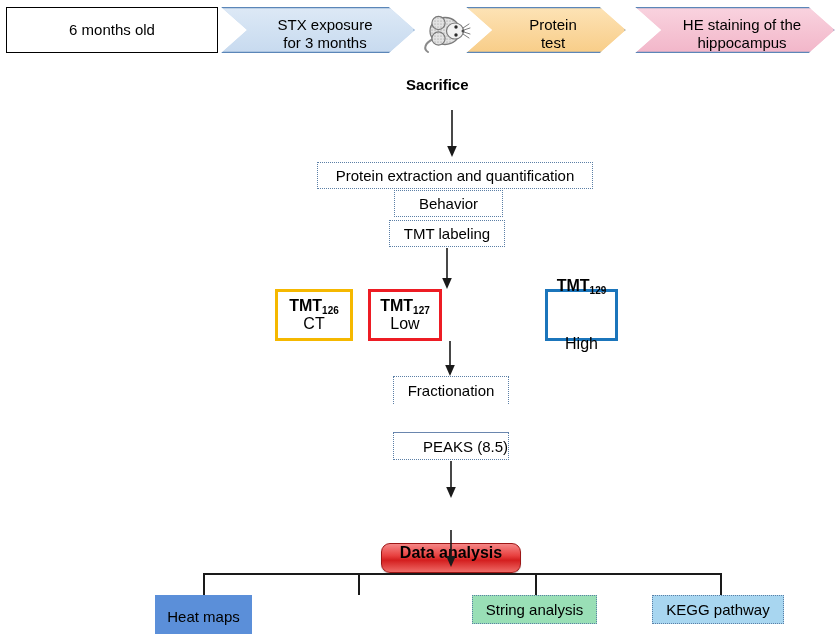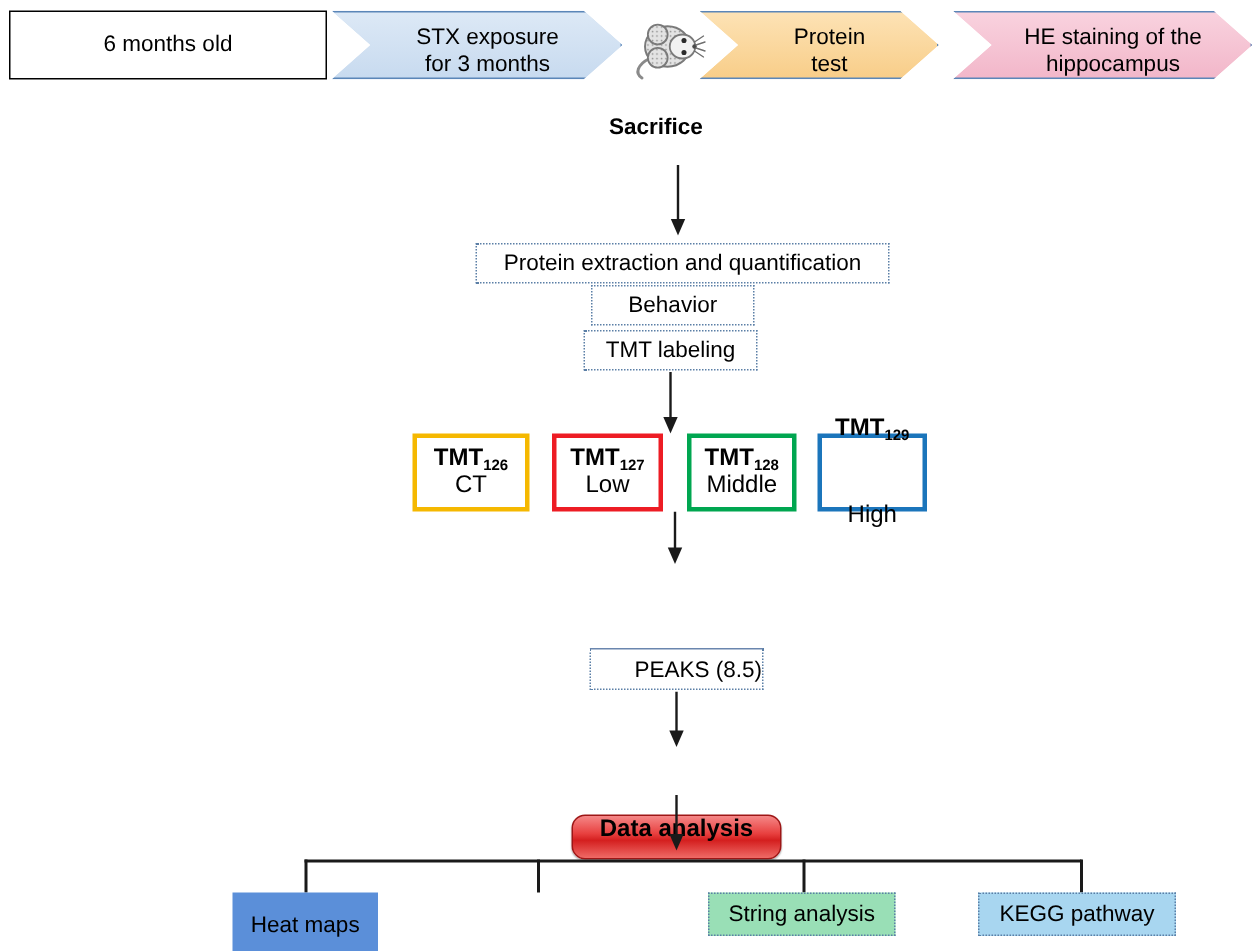--- a/index.html
+++ b/index.html
@@ -207,41 +207,38 @@
     <div>CT</div>
   </div>
 
   <div class="tmt" style="left:368px;top:289px;width:74px;height:52px;border-color:#ed1c24;">
     <div class="t1">
       <span>TMT</span><sub>127</sub>
     </div>
     <div>Low</div>
   </div>
 
-  <div class="tmt" style="left:458px;top:289px;width:73px;height:52px;border-color:#00a650;">
-    <div class="t1">
-      <span>TMT</span><sub>128</sub>
-    </div>
-    <div>Middle</div>
-  </div>
 
   <div class="tmt" style="left:545px;top:289px;width:73px;height:52px;border-color:#1b75bb;gap:40px;">
     <div class="t1">
       <span>TMT</span><sub>129</sub>
     </div>
     <div>High</div>
   </div>
 
   <div class="arrow" style="left:443px;top:341px;width:14px;height:36px;">
     <svg width="14" height="36" viewBox="0 0 14 36">
       <line x1="7" y1="0" x2="7" y2="26" stroke="#1a1a1a" stroke-width="1.6"></line>
       <path d="M7 35 L2.2 24 L11.8 24 Z" fill="#1a1a1a"></path>
     </svg>
   </div>
 
+  <div class="stackrow first" style="left:393px;top:376px;width:116px;height:28px;">
+    <span>Fractionation</span>
+  </div>
   <div class="stackrow last" style="left:393px;top:432px;width:116px;height:28px;">
     <span>PEAKS (8.5)</span>
   </div>
 
   <div class="arrow" style="left:444px;top:461px;width:14px;height:38px;">
     <svg width="14" height="38" viewBox="0 0 14 38">
       <line x1="7" y1="0" x2="7" y2="28" stroke="#1a1a1a" stroke-width="1.6"></line>
       <path d="M7 37 L2.2 26 L11.8 26 Z" fill="#1a1a1a"></path>
     </svg>
   </div>

